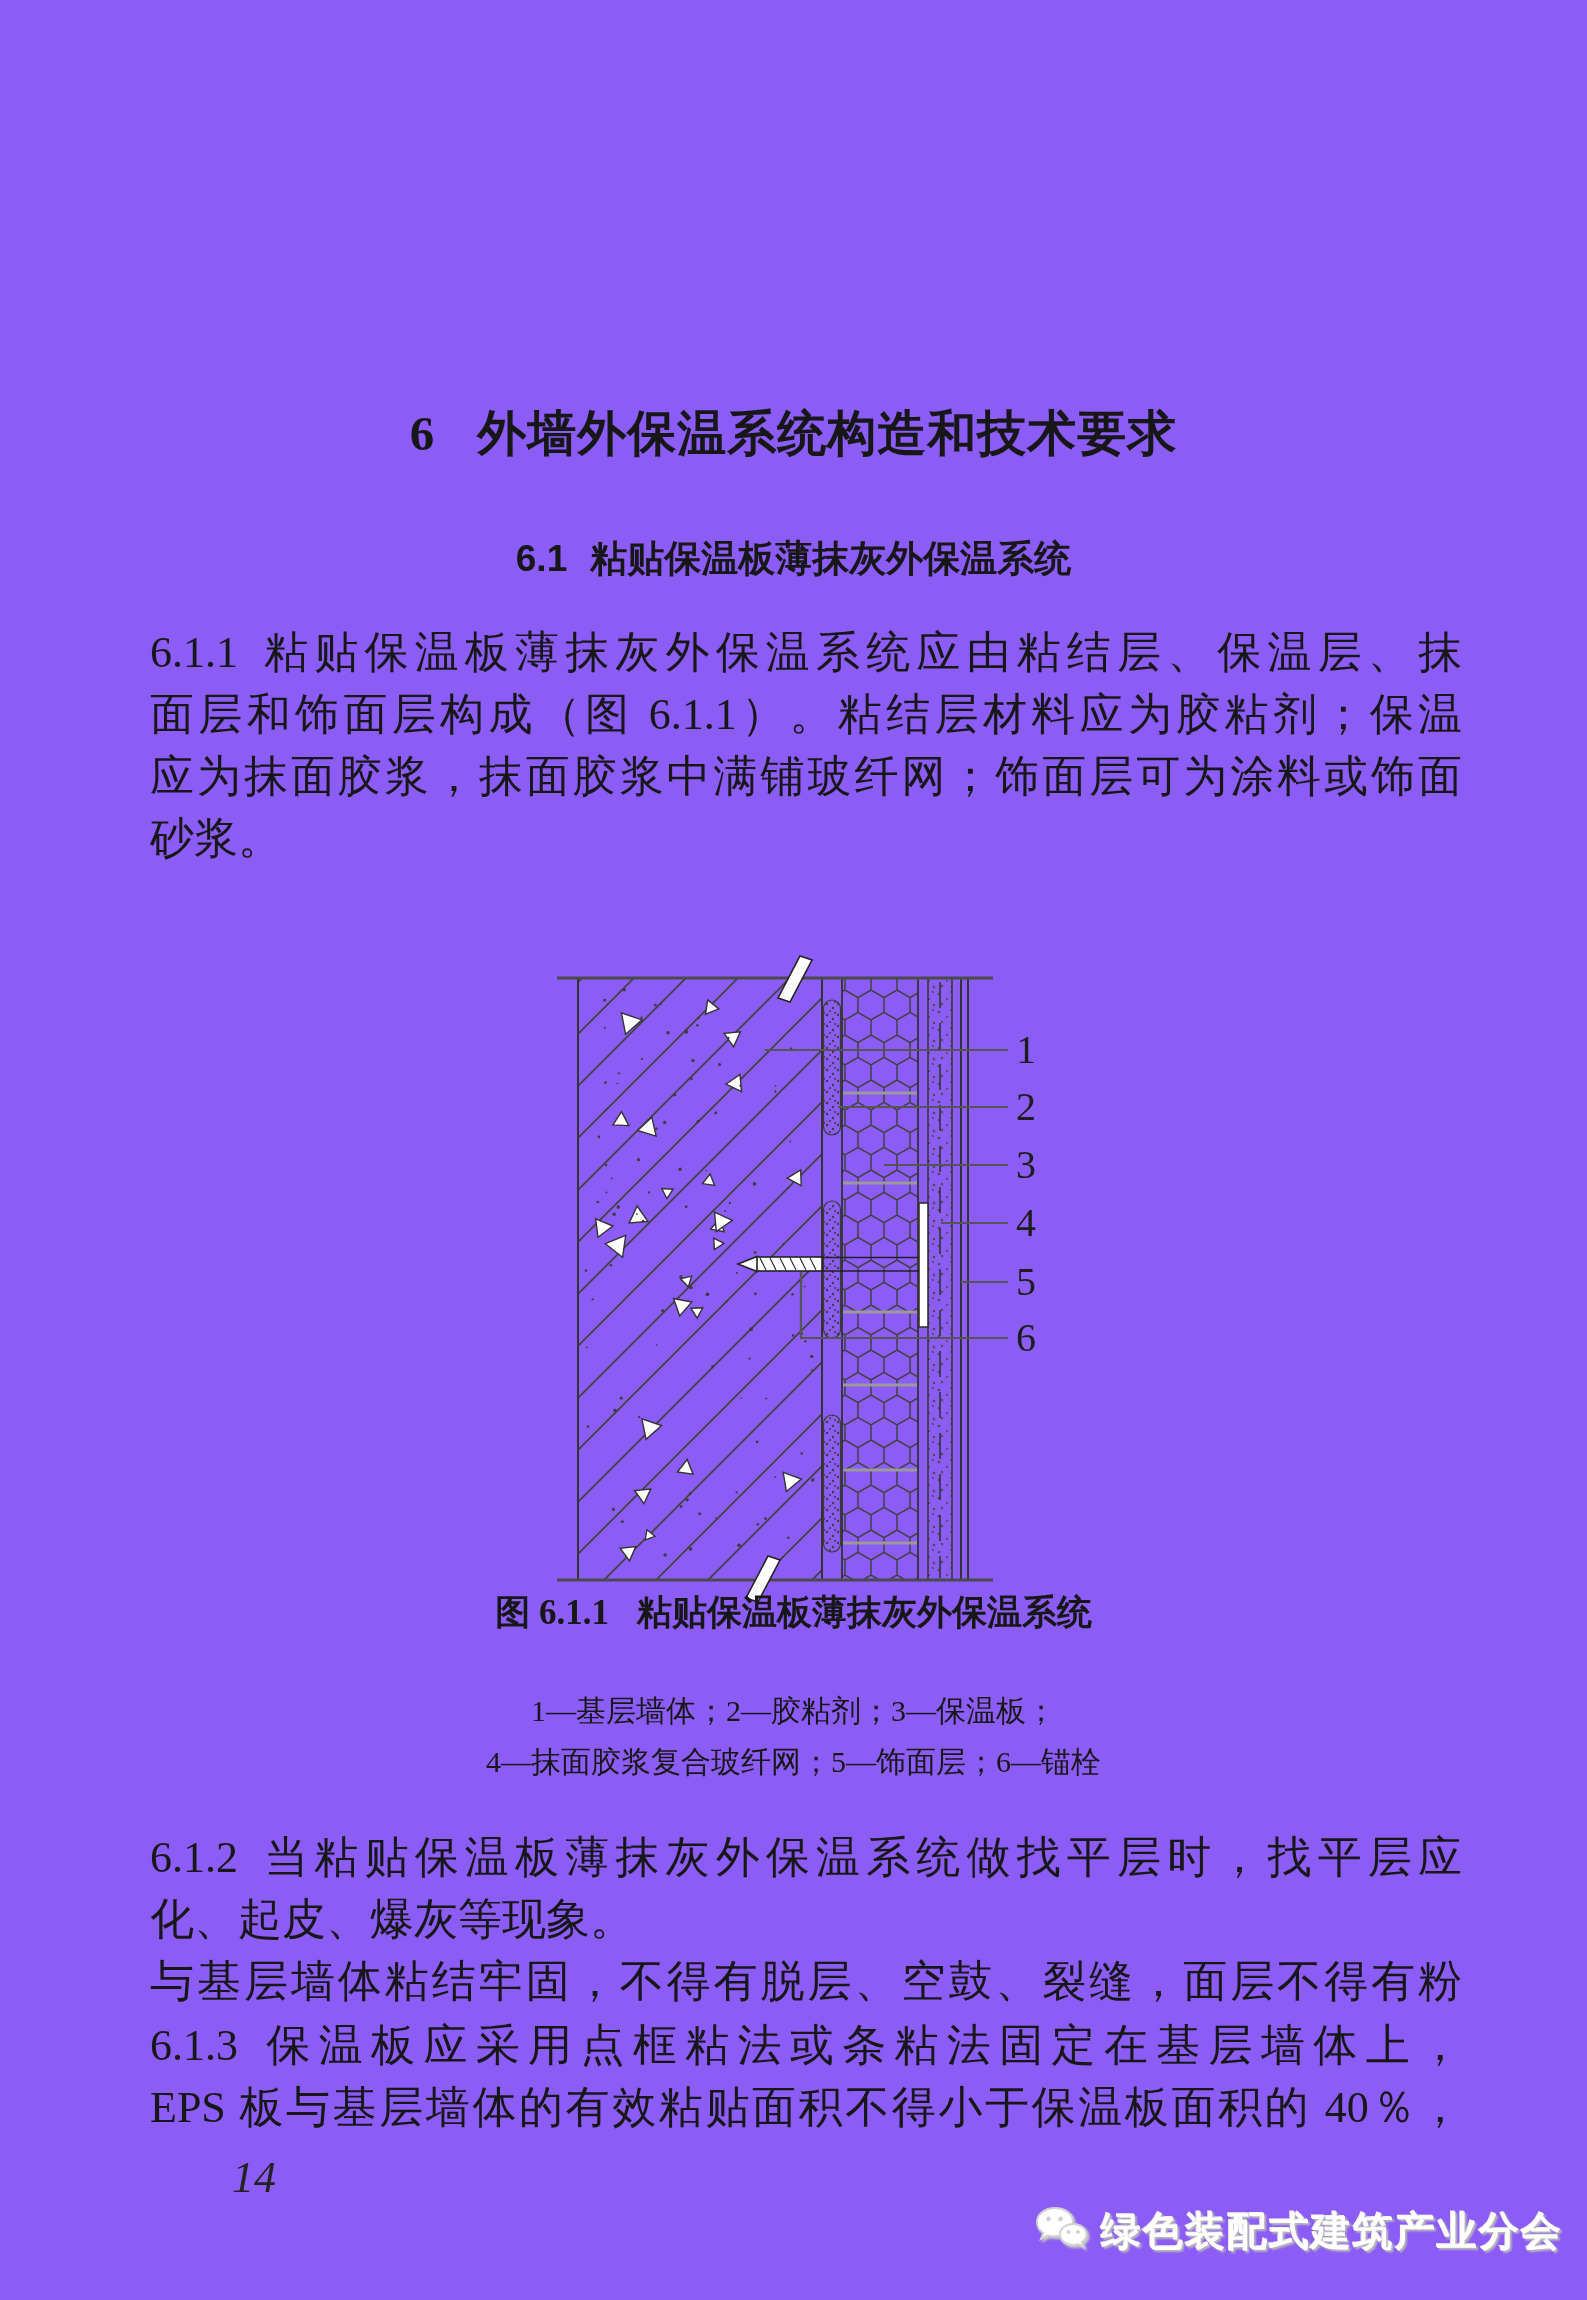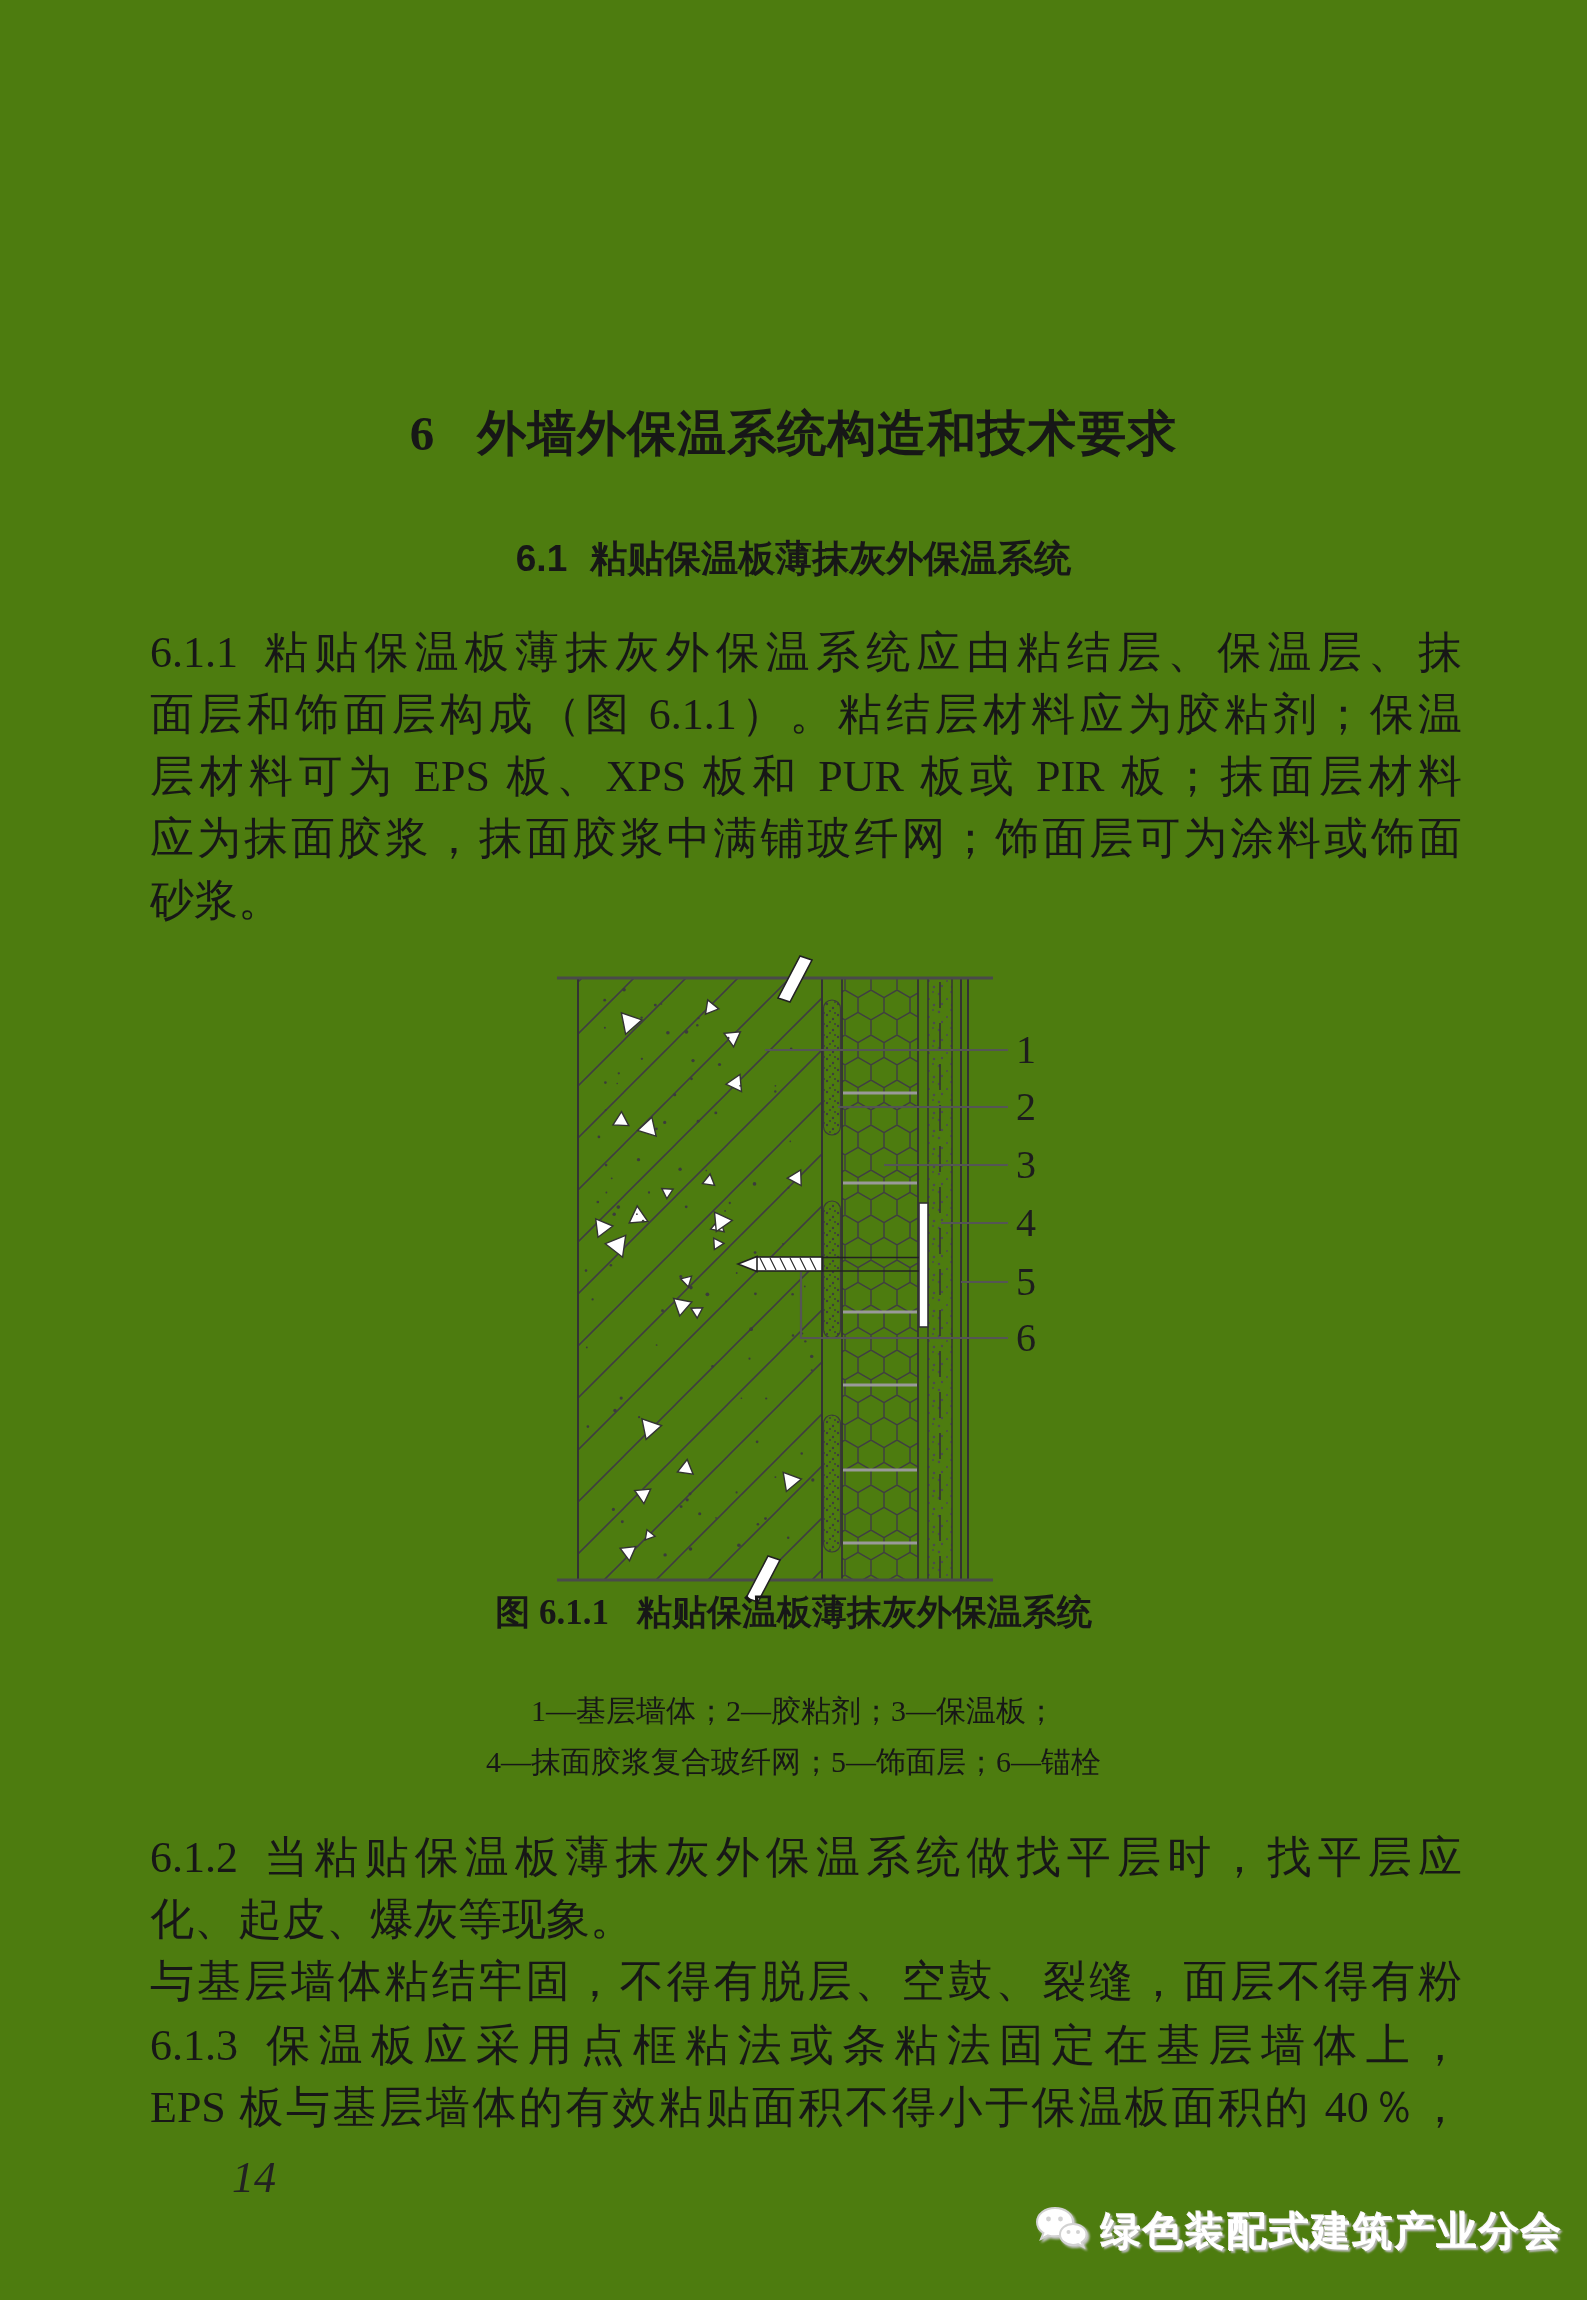--- a/index.html
+++ b/index.html
@@ -1,17 +1,17 @@
 <!DOCTYPE html>
 <html><head>
 <meta charset="utf-8">
 <style>
   html,body{margin:0;padding:0;background:#ffffff;}
   #page{
-    position:relative; width:1587px; height:2300px; background:#4d7c0f;
+    position:relative; width:1587px; height:2300px; background:#8b5cf6;
     font-family:"Liberation Serif","DejaVu Serif",serif; color:#171717; overflow:hidden;
   }
   .doc-title{
     position:absolute; top:398px; left:0; width:1587px; text-align:center;
     font-size:49px; font-weight:700; letter-spacing:1px; line-height:72px;
   }
   .doc-title .num{margin-right:42px;}
   .doc-subtitle{
     position:absolute; top:534px; left:0; width:1587px; text-align:center;
     font-family:"Liberation Sans","DejaVu Sans",sans-serif;
@@ -61,21 +61,20 @@
     <span class="num">6</span><span>外墙外保温系统构造和技术要求</span>
   </div>
 
   <div class="doc-subtitle">
     <span class="num">6.1</span><span>粘贴保温板薄抹灰外保温系统</span>
   </div>
 
   <div class="para" id="p611">
     <div class="pline"><span class="clause-num">6.1.1</span><span>粘贴保温板薄抹灰外保温系统应由粘结层、保温层、抹</span></div>
     <div class="pline">面层和饰面层构成（图 6.1.1）。粘结层材料应为胶粘剂；保温</div>
-    <div class="pline">层材料可为 EPS 板、XPS 板和 PUR 板或 PIR 板；抹面层材料</div>
     <div class="pline">应为抹面胶浆，抹面胶浆中满铺玻纤网；饰面层可为涂料或饰面</div>
     <div class="pline last">砂浆。</div>
   </div>
 
   <svg id="figsvg" width="560" height="680" viewBox="520 950 560 680" xmlns="http://www.w3.org/2000/svg">
     <defs>
       <pattern id="hatch" patternUnits="userSpaceOnUse" width="52" height="52">
         <path d="M0,52 L52,0 M-26,26 L26,-26 M26,78 L78,26" stroke="#3f3f3f" stroke-width="1.6" fill="none"></path>
       </pattern>
       <pattern id="hex" patternUnits="userSpaceOnUse" width="26" height="45">

